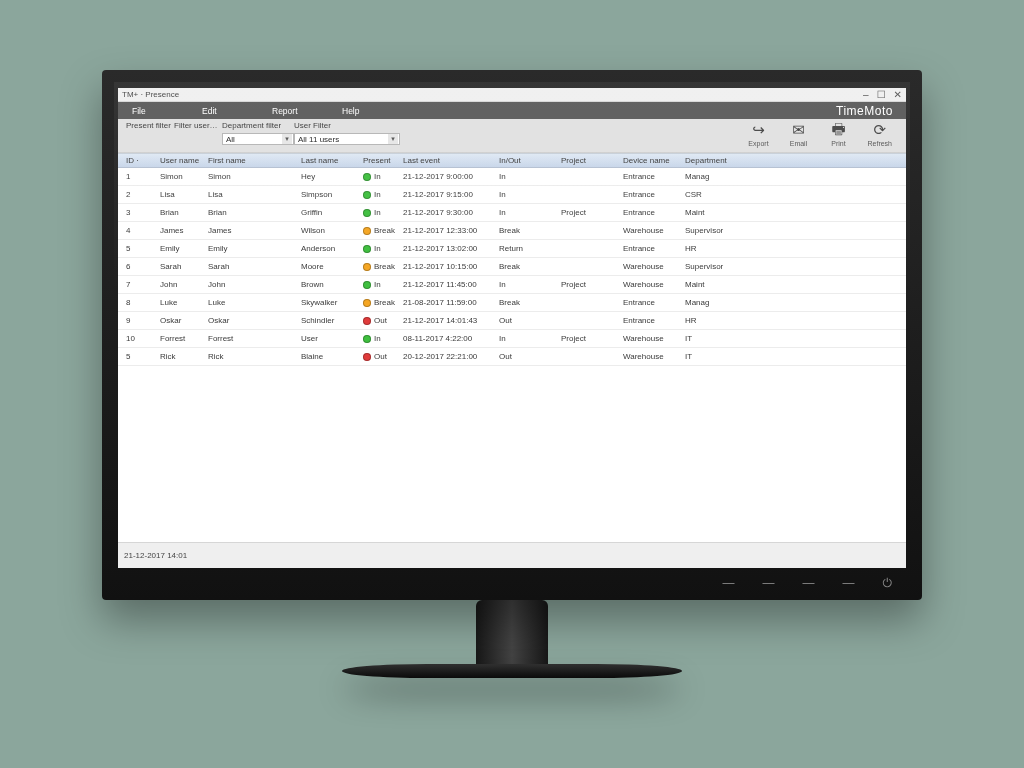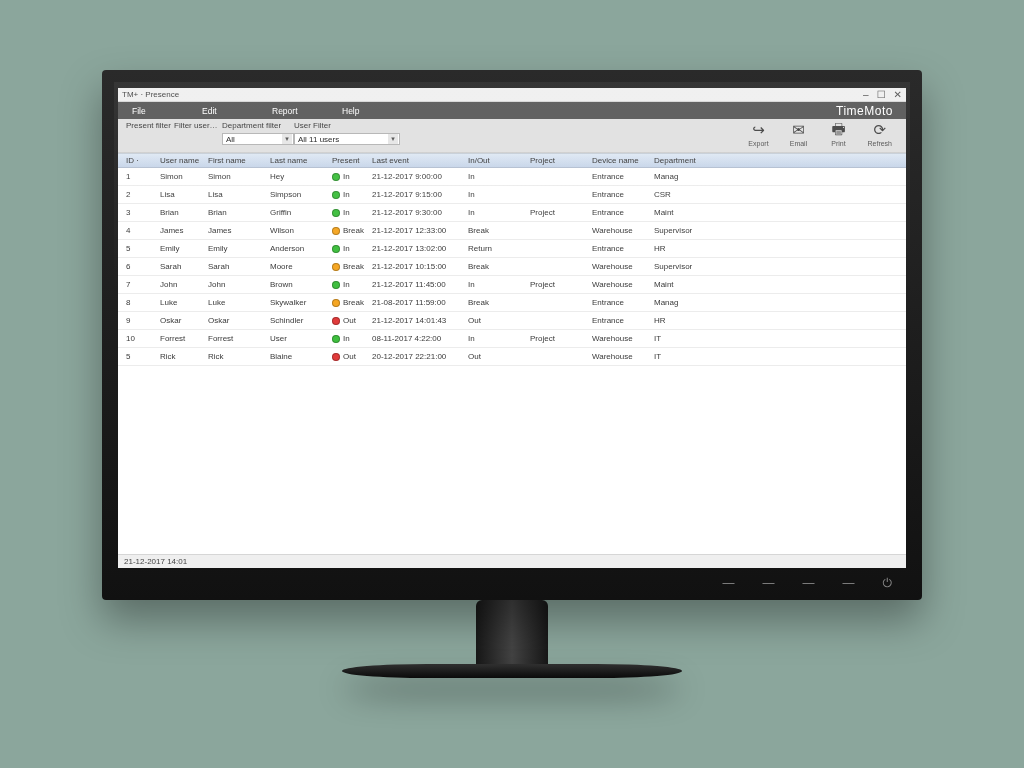--- a/index.html
+++ b/index.html
@@ -131,39 +131,39 @@
   }
   .row {
     height:18px; display:flex; align-items:center;
     border-bottom:1px solid #ececec;
     font-size:8px; color:#3a3a3a;
     padding-left:2px;
   }
   .c-id        { width:40px;  padding-left:6px; }
   .c-uname     { width:48px; }
   .c-fname     { width:62px; }
-  .c-lname     { width:62px; }
+  .c-lname     { width:62px;margin-left:31px; }
   .c-present   { width:40px; display:flex; align-items:center; gap:3px;}
   .c-lastevent { width:96px; }
   .c-inout     { width:62px; }
   .c-project   { width:62px; }
   .c-device    { width:62px; }
   .c-dept      { width:62px; }
 
   .presence-dot {
     width:8px;height:8px;border-radius:50%;
     display:inline-block;
     box-shadow:0 0 0 1px rgba(0,0,0,.25) inset;
   }
   .pd-green  { background:#3fbf3f; }
   .pd-orange { background:#f5a623; }
   .pd-red    { background:#e03b3b; }
 
   .status-bar {
-    height:14px; border-top:1px solid #d6d6d6;
+    height:26px; border-top:1px solid #d6d6d6;
     background:#efefef; font-size:8px; color:#444;
     display:flex; align-items:center; padding-left:6px;
   }
 </style>
 </head>
 <body>
 
 <div class="monitor">
   <div class="bezel">
     <div class="screen">

